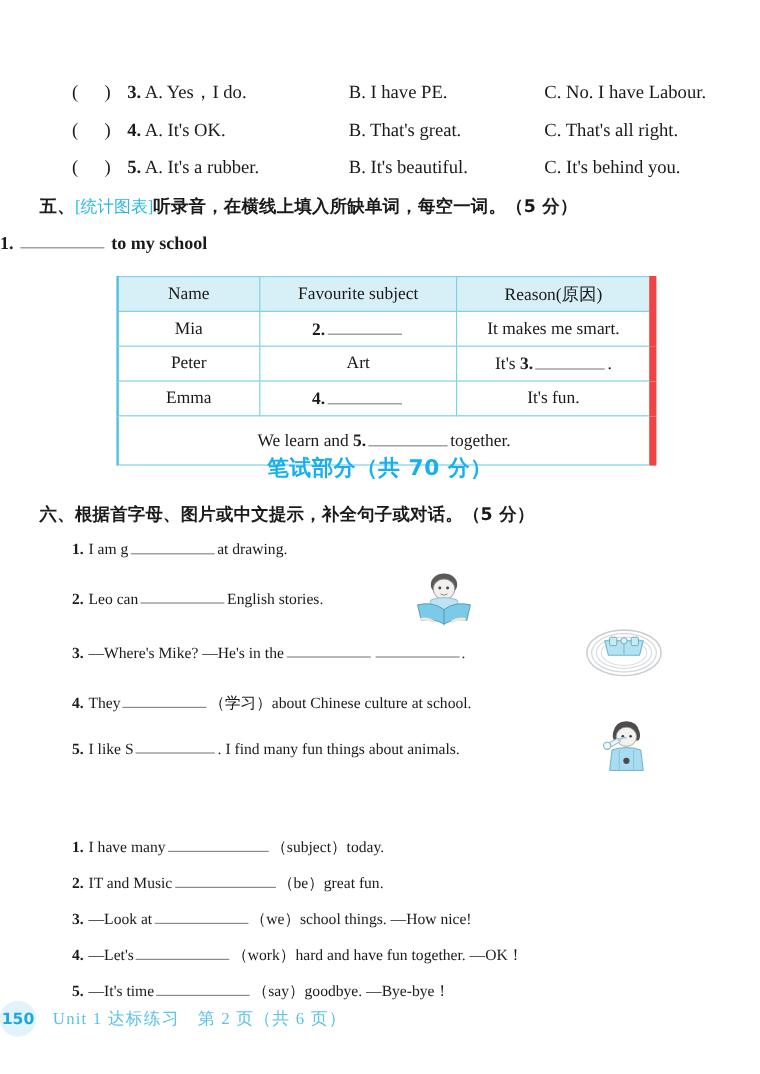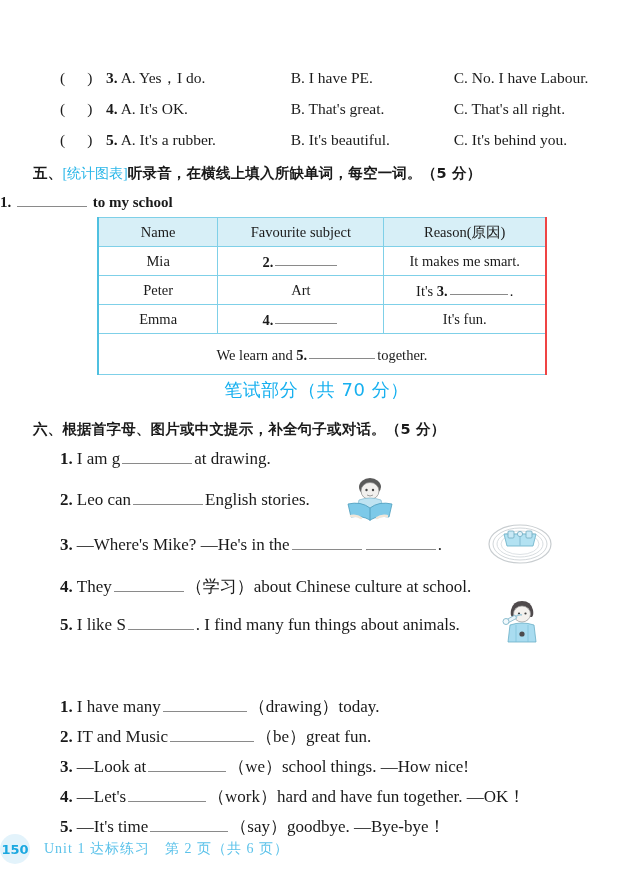--- a/index.html
+++ b/index.html
@@ -86,21 +86,21 @@
     width: 633px;
     text-align: left;
     font-weight: bold;
     font-size: 15px;
   }
 
   
   .tbl-wrap {
     position: absolute;
     left: 97px;
-    top: 217px;
+    top: 230px;
     width: 450px;
   }
   table.survey {
     border-collapse: collapse;
     width: 450px;
     font-size: 14.5px;
     color: #1a1a1a;
   }
   table.survey td, table.survey th {
     border: 1px solid #7fd0e8;
@@ -111,40 +111,40 @@
     white-space: nowrap;
   }
   table.survey thead td {
     background: #d7eff7;
   }
   table.survey .cname { width: 123px; }
   table.survey .csubj { width: 167px; }
   table.survey .creason { width: 160px; }
   table.survey .foot-cell { height: 34px; }
   table.survey .outer-l { border-left: 2px solid #4fc0e0; }
-  table.survey .outer-r { border-right: 2px solid #ef4444; }
+  table.survey .outer-r { border-right: 6px solid #ef4444; }
 
   
   .banner {
     position: absolute;
     left: 0;
     width: 633px;
     text-align: center;
     color: #17b0ef;
     font-family: "DejaVu Sans", "Liberation Sans", sans-serif;
-    font-weight: normal;
+    font-weight: bold;
     font-size: 18px;
     letter-spacing: 0.5px;
   }
 
   
   .q {
     position: absolute;
     left: 60px;
-    font-size: 17px;
+    font-size: 13px;
     line-height: 22px;
     white-space: nowrap;
   }
   .q .qn { font-weight: bold; margin-right: 4px; }
 
   
   .pic { position: absolute; }
 
   
   .footer {
@@ -329,21 +329,21 @@
       <path d="M20 27 v17 M32 27 v17" stroke="#7cc0d8" stroke-width="0.7"></path>
       <circle cx="26" cy="36" r="2.6" fill="#4d4a4c"></circle>
       <path d="M10 22 l9 -5 l2 3 l-9 5 z" fill="#e8f4fa" stroke="#7fb5c9" stroke-width="0.8"></path>
       <circle cx="10" cy="23.5" r="3" fill="#f2f9fc" stroke="#7fb5c9" stroke-width="0.9"></circle>
       <path d="M19 19 q4 -3 7 -2" stroke="#9fc8d8" stroke-width="1.4" fill="none"></path>
     </svg>
   </div>
 
 
   <div class="q" style="top:695px;">
-    <span class="qn">1.</span><span>I have many</span><span class="blank w84"></span><span>（drawing）today.</span>
+    <span class="qn">1.</span><span>I have many</span><span class="blank w84"></span><span>（subject）today.</span>
   </div>
 
   <div class="q" style="top:725px;">
     <span class="qn">2.</span><span>IT and Music</span><span class="blank w84"></span><span>（be）great fun.</span>
   </div>
 
   <div class="q" style="top:755px;">
     <span class="qn">3.</span><span>—Look at</span><span class="blank w78"></span><span>（we）school things. —How nice!</span>
   </div>
 

